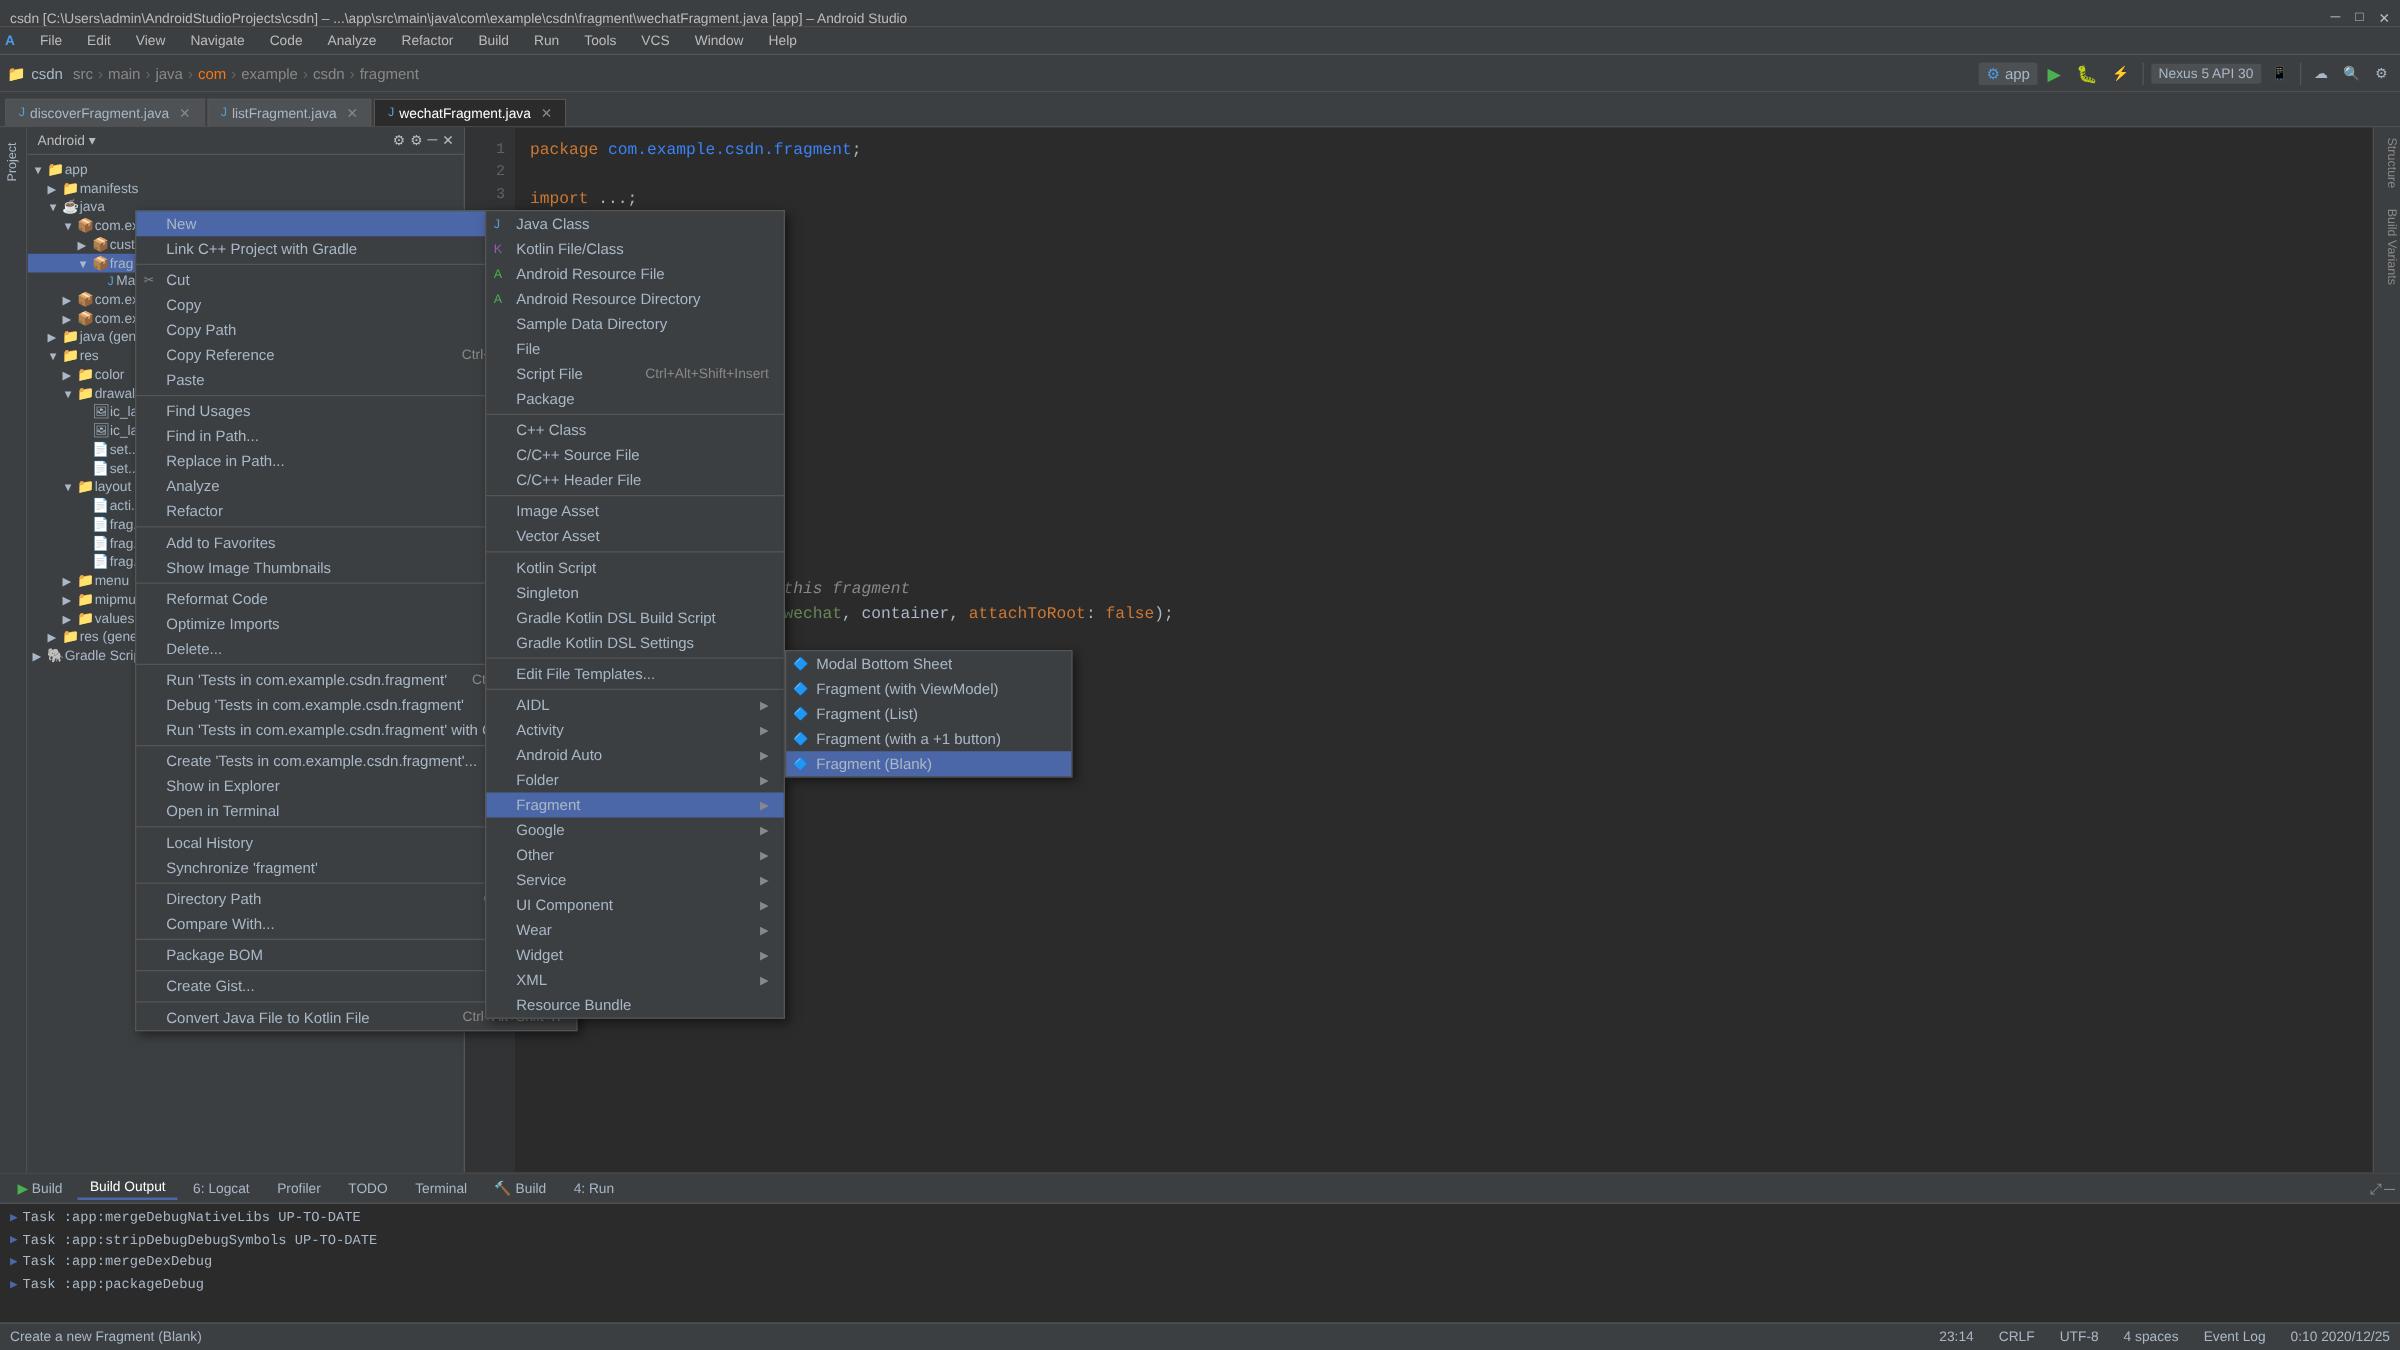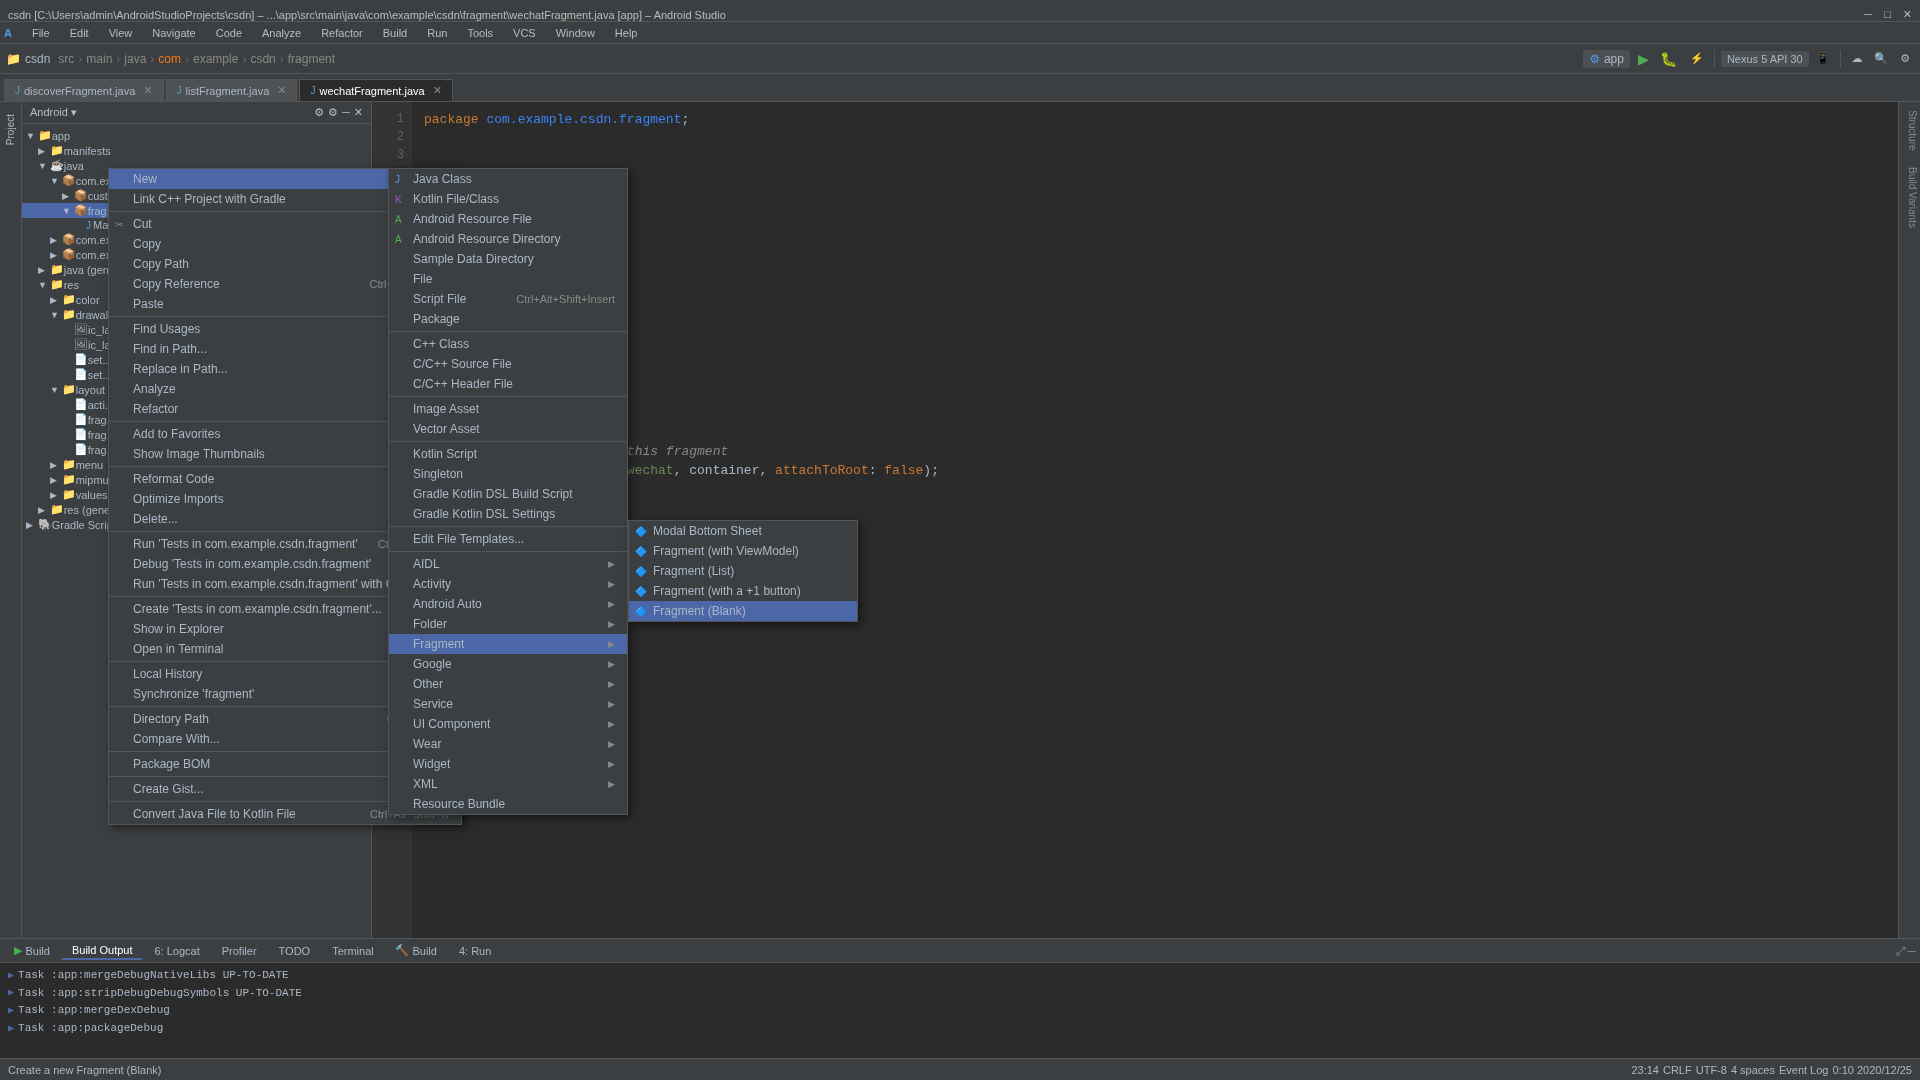--- a/index.html
+++ b/index.html
@@ -257,21 +257,21 @@
       border-top: 1px solid #555;
       display: flex;
       align-items: center;
       padding: 0 8px;
       font-size: 11px;
       color: #a9b7c6;
       justify-content: space-between;
     }
 
     .status-left { display: flex; align-items: center; gap: 8px; }
-    .status-right { display: flex; gap: 4px; }
+    .status-right { display: flex; gap: 20px; }
 
     
     #left-panel-tabs {
       width: 24px;
       background: #3c3f41;
       border-right: 1px solid #555;
       display: flex;
       flex-direction: column;
       align-items: center;
       padding-top: 4px;
@@ -561,20 +561,21 @@
       <div class="line-numbers">
         <div>1</div>
         <div>2</div>
         <div>3</div>
         <div>&nbsp;</div>
         <div>14</div>
       </div>
       <div class="code-area">
         <div><span class="kw">package</span> <span style="color:#3b82f6;">com.example.csdn.fragment</span>;</div>
         <div>&nbsp;</div>
+        <div><span class="kw">import</span> <span style="color:#a9b7c6;">...</span>;</div>
         <div>&nbsp;</div>
         <div>&nbsp;</div>
         <div>&nbsp;</div>
         <div>&nbsp;</div>
         <div>&nbsp;</div>
         <div>&nbsp;</div>
         <div>&nbsp;</div>
         <div>&nbsp;</div>
         <div><span style="color:#888;font-style:italic;">// public constructor</span></div>
         <div>&nbsp;</div>

